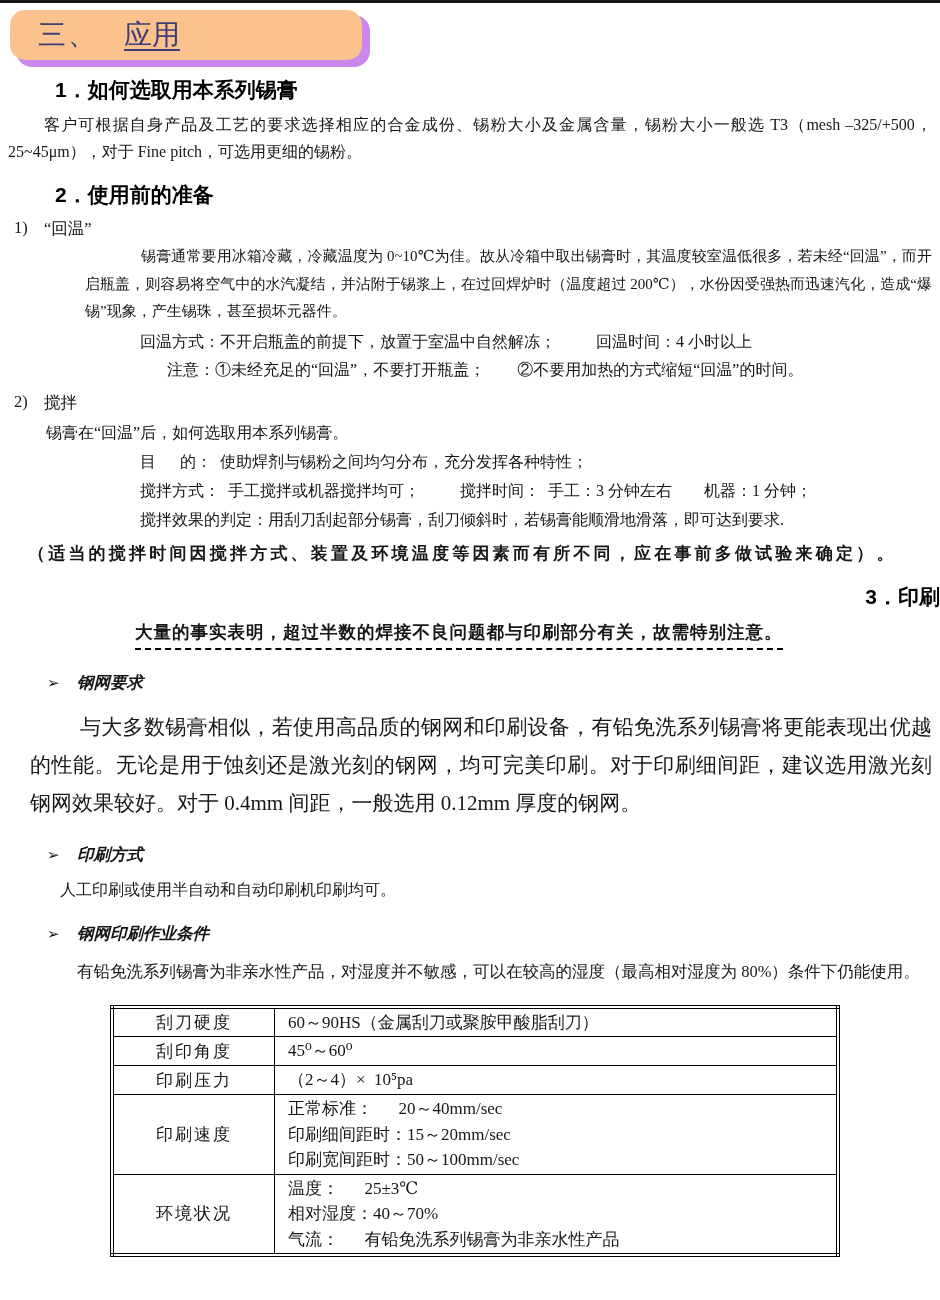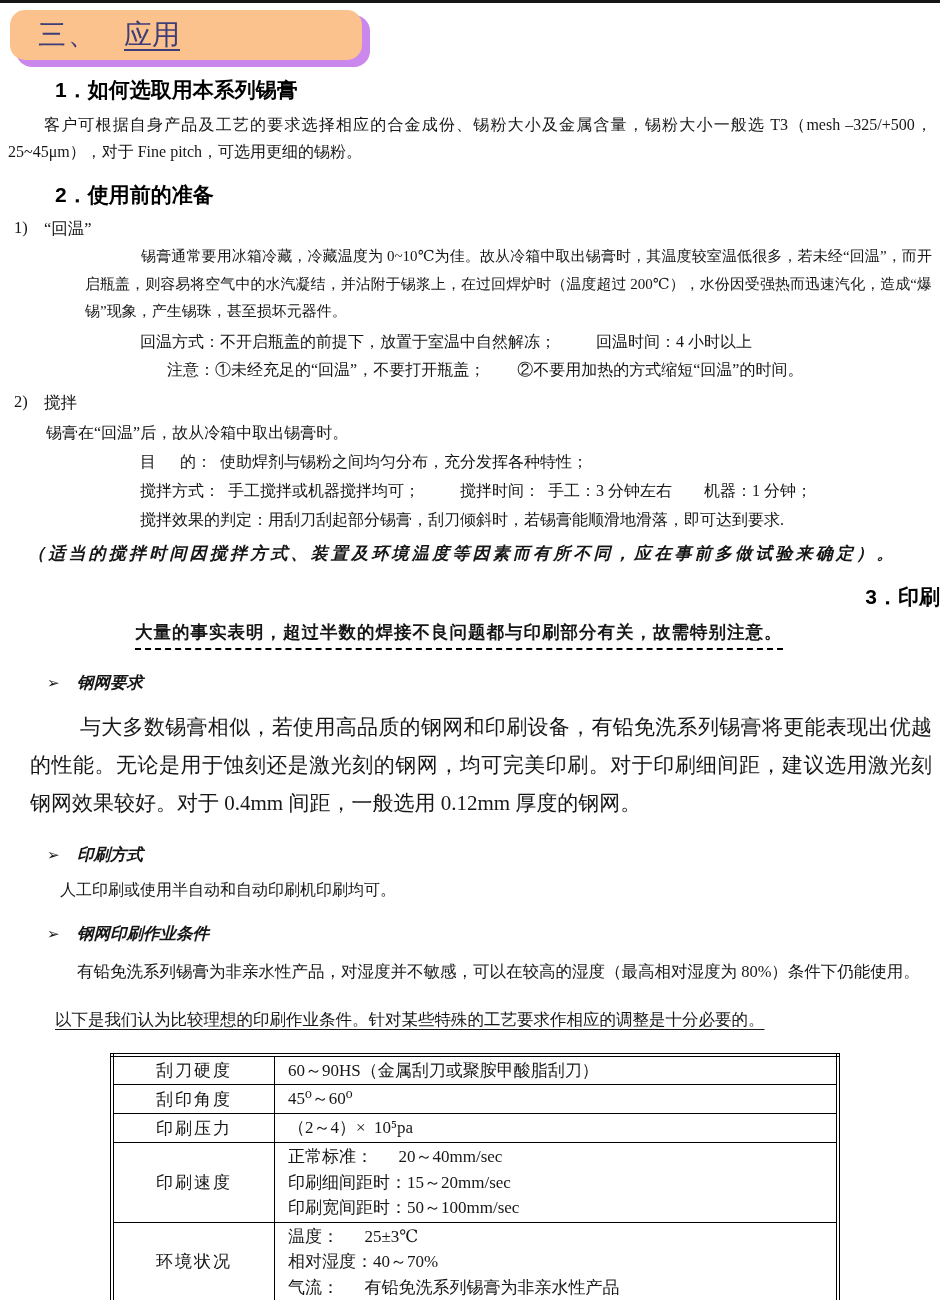--- a/index.html
+++ b/index.html
@@ -41,21 +41,21 @@
   .li-row{display:flex;margin-top:9px;font-size:16.5px;}
   .li-marker{width:30px;margin-left:14px;flex:none;}
   .li-title{flex:1;}
   .sub-par{margin:3px 8px 0 85px;text-indent:56px;font-size:15px;line-height:27.5px;text-align:justify;white-space:pre-wrap;}
   .line-ind1{margin:3px 8px 0 140px;font-size:16px;line-height:26px;white-space:pre;}
   .line-ind2{margin:2px 8px 0 167px;font-size:16px;line-height:26px;white-space:pre;}
   .intro-line{margin:6px 8px 0 46px;font-size:16px;line-height:26px;white-space:pre;}
   .bold-note{
     margin:9px 0 0 28px;
     font-family:"Liberation Sans","DejaVu Sans",sans-serif;
-    font-weight:bold;font-size:17px;letter-spacing:3.2px;white-space:nowrap;font-style:italic;
+    font-weight:bold;font-size:17px;letter-spacing:3.2px;white-space:nowrap;
   }
   
   .emphasis{
     margin:9px 0 0 135px;
     font-family:"Liberation Sans","DejaVu Sans",sans-serif;
     font-weight:bold;font-size:17.5px;letter-spacing:1px;
     display:inline-block;
     border-bottom:2.5px dashed #000;
     padding-bottom:4px;white-space:nowrap;
   }
@@ -113,21 +113,21 @@
     <span class="li-title">“回温”</span>
   </div>
   <div class="sub-par">锡膏通常要用冰箱冷藏，冷藏温度为 0~10℃为佳。故从冷箱中取出锡膏时，其温度较室温低很多，若未经“回温”，而开启瓶盖，则容易将空气中的水汽凝结，并沾附于锡浆上，在过回焊炉时（温度超过 200℃），水份因受强热而迅速汽化，造成“爆锡”现象，产生锡珠，甚至损坏元器件。</div>
   <div class="line-ind1">回温方式：不开启瓶盖的前提下，放置于室温中自然解冻；          回温时间：4 小时以上</div>
   <div class="line-ind2">注意：①未经充足的“回温”，不要打开瓶盖；        ②不要用加热的方式缩短“回温”的时间。</div>
 
   <div class="li-row">
     <span class="li-marker">2)</span>
     <span class="li-title">搅拌</span>
   </div>
-  <div class="intro-line">锡膏在“回温”后，故从冷箱中取出锡膏时。</div>
+  <div class="intro-line">锡膏在“回温”后，如何选取用本系列锡膏。</div>
   <div class="line-ind1">目      的：  使助焊剂与锡粉之间均匀分布，充分发挥各种特性；</div>
   <div class="line-ind1">搅拌方式：  手工搅拌或机器搅拌均可；          搅拌时间：  手工：3 分钟左右        机器：1 分钟；</div>
   <div class="line-ind1">搅拌效果的判定：用刮刀刮起部分锡膏，刮刀倾斜时，若锡膏能顺滑地滑落，即可达到要求.</div>
   <div class="bold-note">（适当的搅拌时间因搅拌方式、装置及环境温度等因素而有所不同，应在事前多做试验来确定）。</div>
 
   <div class="h-main h1-3">3．印刷</div>
   <div><span class="emphasis">大量的事实表明，超过半数的焊接不良问题都与印刷部分有关，故需特别注意。</span></div>
 
   <div class="bullet-row">
     <span class="bullet-arrow">➢</span>
@@ -140,21 +140,20 @@
     <span class="bullet-title">印刷方式</span>
   </div>
   <div class="b2-par">人工印刷或使用半自动和自动印刷机印刷均可。</div>
 
   <div class="bullet-row">
     <span class="bullet-arrow">➢</span>
     <span class="bullet-title">钢网印刷作业条件</span>
   </div>
   <div class="b3-par">有铅免洗系列锡膏为非亲水性产品，对湿度并不敏感，可以在较高的湿度（最高相对湿度为 80%）条件下仍能使用。</div>
 
-  <div><span class="ideal-line">以下是我们认为比较理想的印刷作业条件。针对某些特殊的工艺要求作相应的调整是十分必要的。</span></div>
 
   <table class="cond-table">
     <tbody>
       <tr class="row-s">
         <td class="lbl">刮刀硬度</td>
         <td class="val">
             <div class="cell-line">60～90HS（金属刮刀或聚胺甲酸脂刮刀）</div>
           </td>
       </tr>
       <tr class="row-s">

